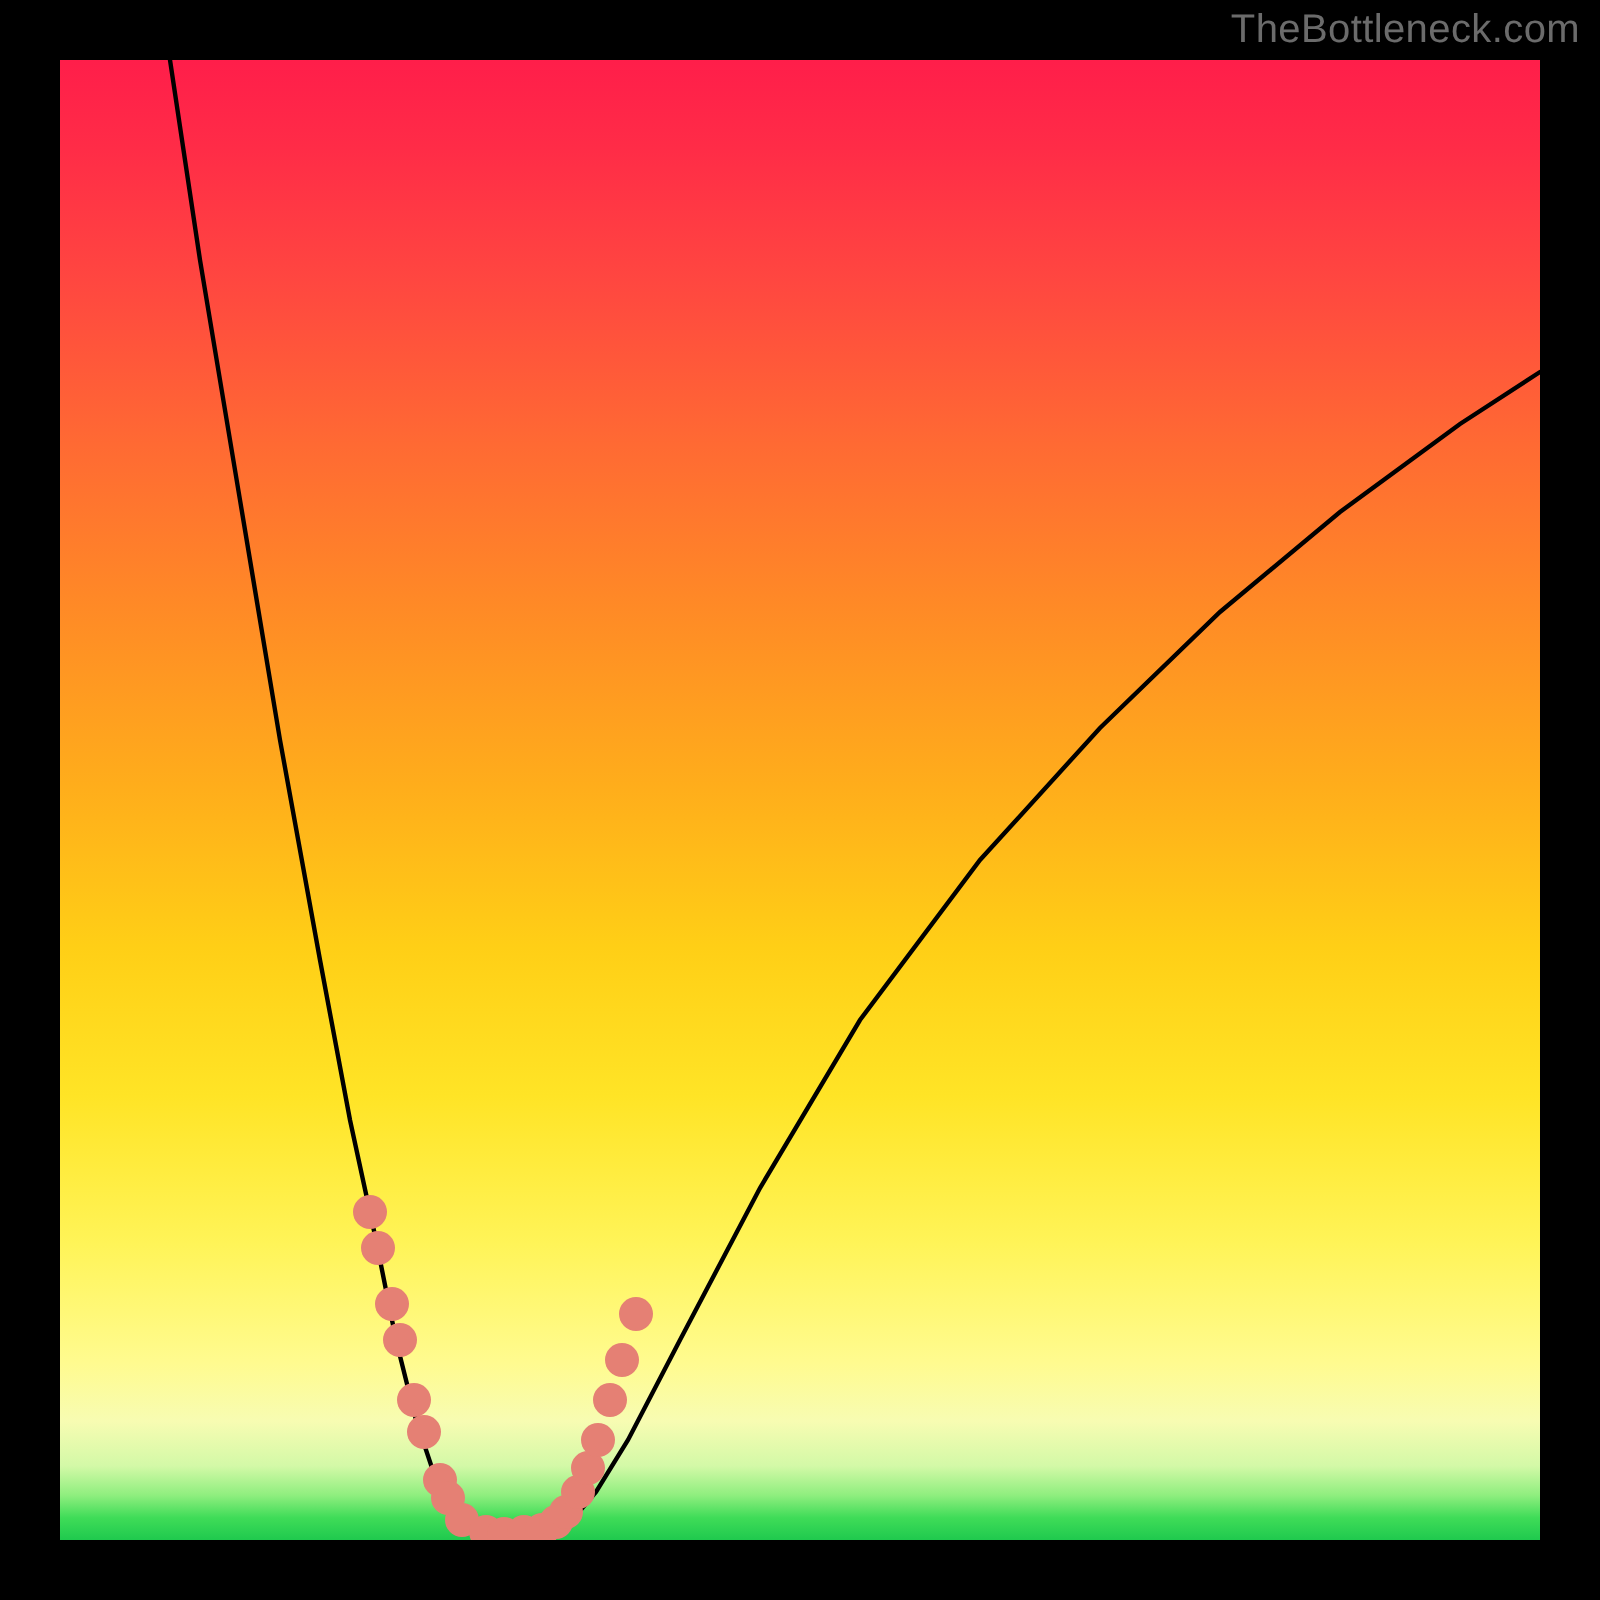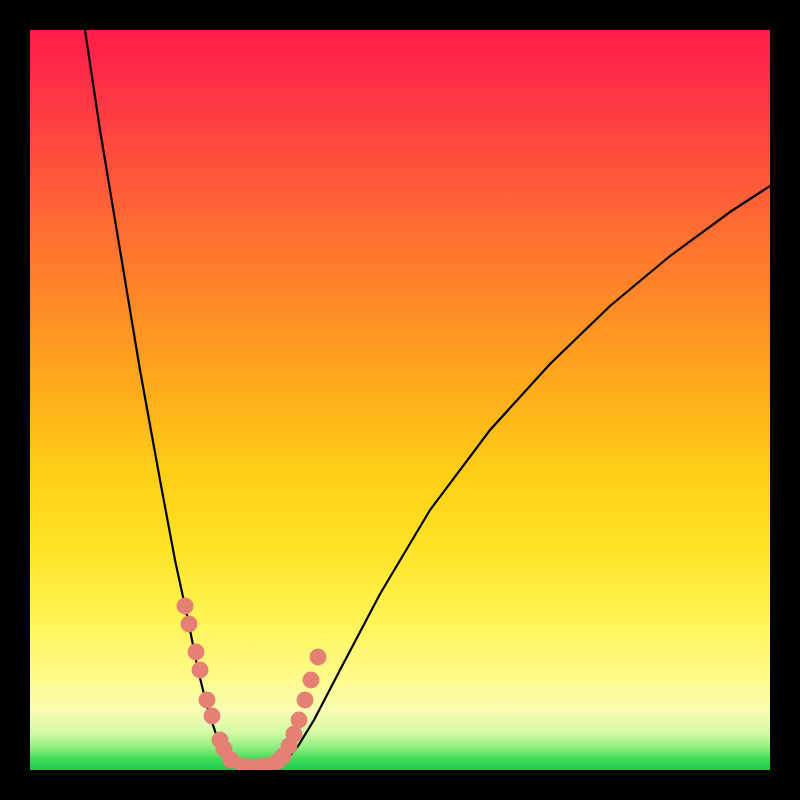--- a/index.html
+++ b/index.html
@@ -90,13 +90,14 @@
           <circle cx="253" cy="726" r="8.5" fill="#e58074" stroke="#d86a5e" stroke-width="0"></circle>
           <circle cx="259" cy="716" r="8.5" fill="#e58074" stroke="#d86a5e" stroke-width="0"></circle>
           <circle cx="264" cy="704" r="8.5" fill="#e58074" stroke="#d86a5e" stroke-width="0"></circle>
           <circle cx="269" cy="690" r="8.5" fill="#e58074" stroke="#d86a5e" stroke-width="0"></circle>
           <circle cx="275" cy="670" r="8.5" fill="#e58074" stroke="#d86a5e" stroke-width="0"></circle>
           <circle cx="281" cy="650" r="8.5" fill="#e58074" stroke="#d86a5e" stroke-width="0"></circle>
           <circle cx="288" cy="627" r="8.5" fill="#e58074" stroke="#d86a5e" stroke-width="0"></circle>
         </g>
     </svg>
   </div>
+  <div class="watermark">TheBottleneck.com</div>
 </div>
 
 </body></html>

